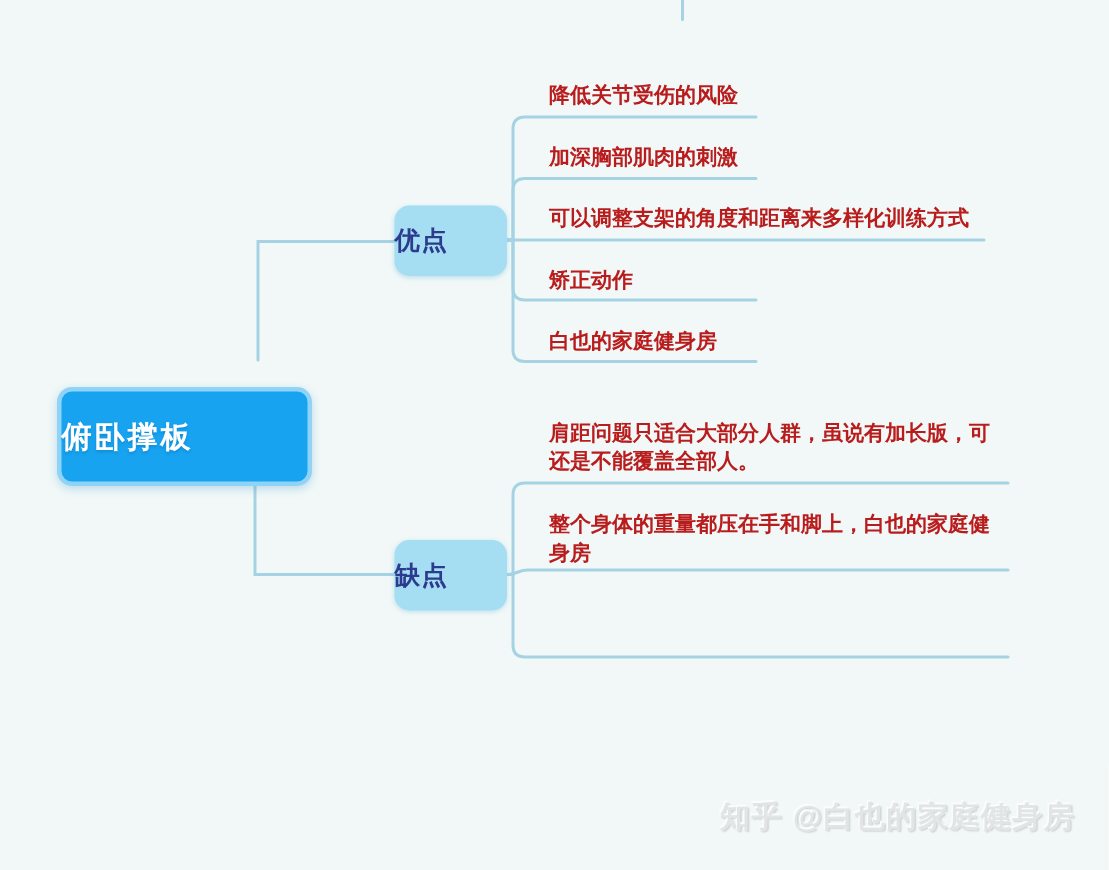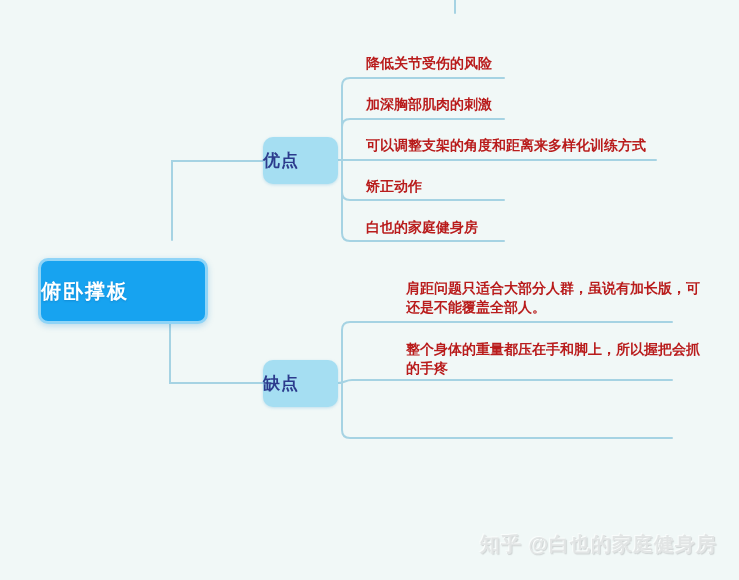--- a/index.html
+++ b/index.html
@@ -58,21 +58,21 @@
   .leaf {
     position: absolute;
     left: 366px;
     color: #b91c1c;
     font-size: 14px;
     font-weight: 600;
     line-height: 19px;
     cursor: pointer;
   }
   .leaf.single { white-space: nowrap; }
-  .leaf.multi { width: 300px; margin-left: 40px; }
+  .leaf.multi { width: 300px; }
   .watermark {
     position: absolute;
     left: 480px; top: 531px;
     font-size: 20px;
     font-weight: bold;
     letter-spacing: 1px;
     color: #E2E5E5;
     text-shadow: -1px -1px 0 #FAFDFC, 1px 1px 1px #CFD4D4;
     white-space: nowrap;
   }
@@ -112,17 +112,17 @@
     <span>缺点</span>
   </div>
 
   <div class="leaf single" style="top:54px">降低关节受伤的风险</div>
   <div class="leaf single" style="top:136px">可以调整支架的角度和距离来多样化训练方式</div>
   <div class="leaf single" style="top:95px">加深胸部肌肉的刺激</div>
   <div class="leaf single" style="top:177px">矫正动作</div>
   <div class="leaf single" style="top:218px">白也的家庭健身房</div>
 
   <div class="leaf multi" style="top:279px">肩距问题只适合大部分人群，虽说有加长版，可还是不能覆盖全部人。</div>
-  <div class="leaf multi" style="top:340px">整个身体的重量都压在手和脚上，所以握把会抓的手疼</div>
+  <div class="leaf multi" style="top:340px">整个身体的重量都压在手和脚上，白也的家庭健身房</div>
 
   <div class="watermark">知乎 @白也的家庭健身房</div>
 
 </div>
 
 </body></html>

